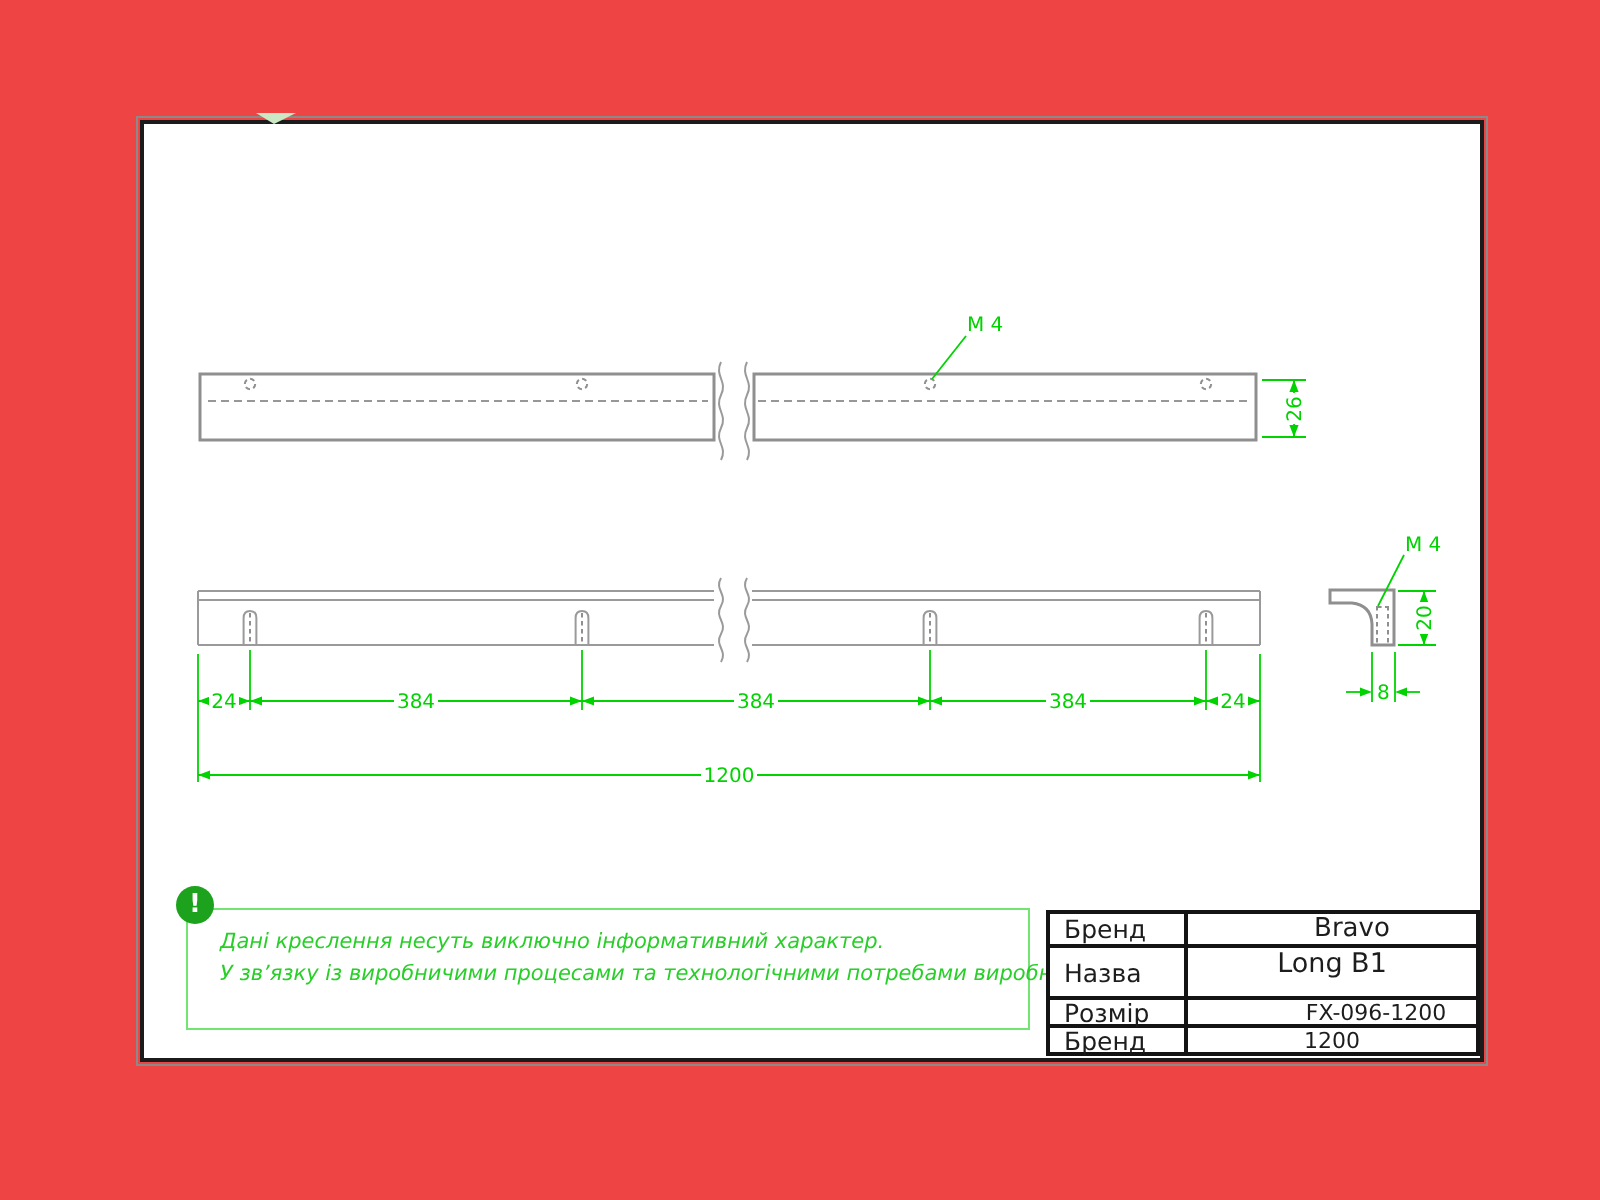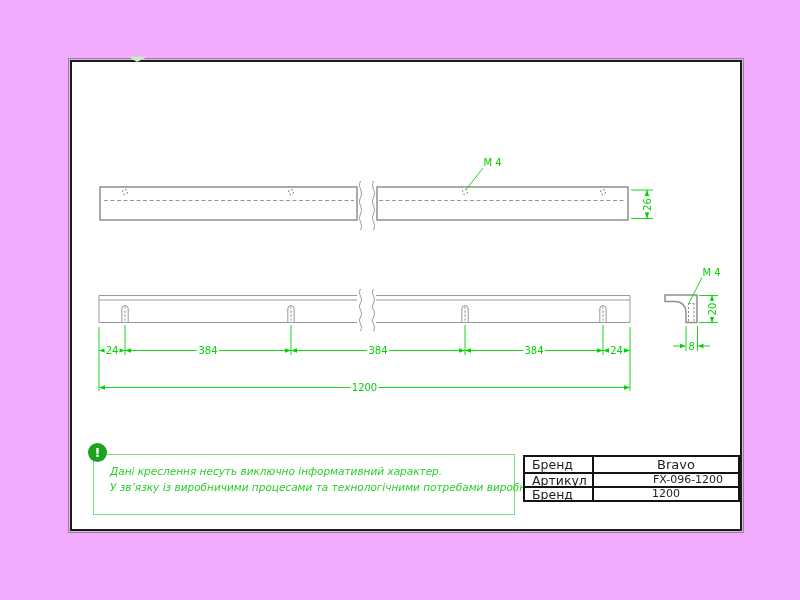--- a/index.html
+++ b/index.html
@@ -1,16 +1,16 @@
 <!DOCTYPE html>
 <html><head>
 <meta charset="utf-8">
 <style>
   html,body{margin:0;padding:0;background:#fff;}
-  #canvas{position:relative;width:800px;height:600px;background:#f0abfc;overflow:hidden;
+  #canvas{position:relative;width:800px;height:600px;background:#ef4444;overflow:hidden;
           font-family:"DejaVu Sans",sans-serif;}
   #frame{position:absolute;left:70px;top:60px;width:668px;height:467px;
          border:2px solid #1b1b1b;outline:1px solid #8a8a8a;outline-offset:1px;background:#fff;}
   svg{position:absolute;left:0;top:0;}
   .ol{stroke:#8f8f8f;stroke-width:1.5;fill:#fff;}
   .thin{stroke:#9a9a9a;stroke-width:1;fill:none;}
   .dash{stroke:#979797;stroke-width:1;fill:none;stroke-dasharray:4 2.5;}
   .dash2{stroke:#8f8f8f;stroke-width:1;fill:none;stroke-dasharray:2.3 1.7;}
   .grn{stroke:#00d300;stroke-width:0.9;fill:none;}
   .garw{fill:#00d300;stroke:none;}
@@ -20,21 +20,21 @@
   #note-box{position:absolute;left:93px;top:454px;width:404px;height:50px;
             border:1px solid #72e472;background:#fff;padding:9px 0 0 16px;
             font-style:italic;font-size:10.5px;line-height:15.5px;color:#28cf28;}
   #note-box p{margin:0;white-space:nowrap;}
   #warning-icon{position:absolute;left:88px;top:443px;width:19px;height:19px;border-radius:50%;
                 background:#1ca21c;color:#fff;font-weight:bold;font-size:13px;line-height:19px;
                 text-align:center;}
   
   #title-block{position:absolute;left:523px;top:455px;width:213px;border:2px solid #141414;
                background:#fff;color:#1d1d1d;}
-  .tb-row{display:flex;align-items:flex-end;}
+  .tb-row{display:flex;align-items:flex-start;}
   .tb-row + .tb-row{border-top:2px solid #141414;}
   .tb-label{width:60px;align-self:stretch;display:flex;align-items:center;
             border-right:2px solid #141414;padding-left:7px;font-size:12.5px;}
   .tb-value{flex:1;text-align:center;}
   .r1{height:15px;} .r2{height:24px;} .r3{height:12px;} .r4{height:12px;}
   .v1{font-size:13px;margin-left:20px;} .v2{font-size:13.5px;} .v3{font-size:11px;padding-left:44px;} .v4{font-size:11px;}
 </style>
 </head>
 <body>
 
@@ -168,22 +168,26 @@
     <p>Дані креслення несуть виключно інформативний характер.</p>
     <p>У зв’язку із виробничими процесами та технологічними потребами виробництва,</p>
   </div>
   <div id="warning-icon">!</div>
 
   <div id="title-block">
     <div class="tb-row r1">
       <div class="tb-label">Бренд</div>
       <div class="tb-value v1">Bravo</div>
     </div>
+    <div class="tb-row r2">
+      <div class="tb-label">Назва</div>
+      <div class="tb-value v2">Long B1</div>
+    </div>
     <div class="tb-row r3">
-      <div class="tb-label">Артикул</div>
+      <div class="tb-label">Розмір</div>
       <div class="tb-value v3">FX-096-1200</div>
     </div>
     <div class="tb-row r4">
       <div class="tb-label">Бренд</div>
       <div class="tb-value v4">1200</div>
     </div>
   </div>
 
 </div>
 

